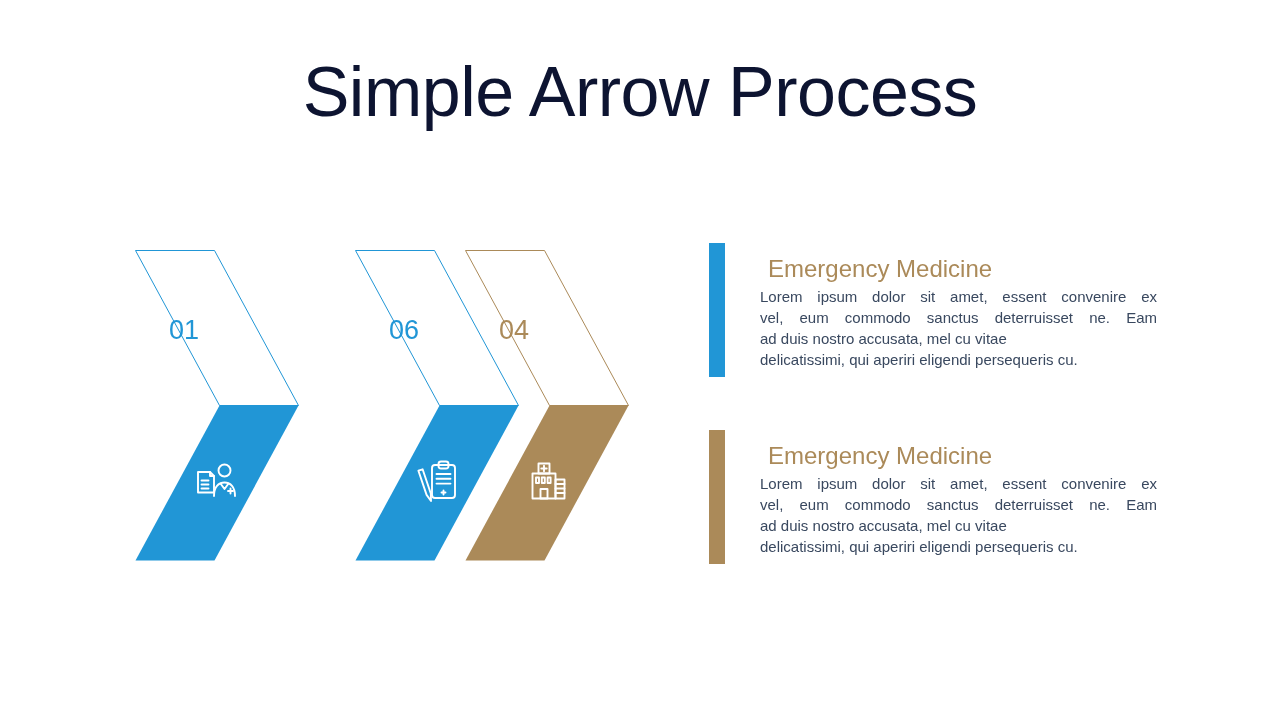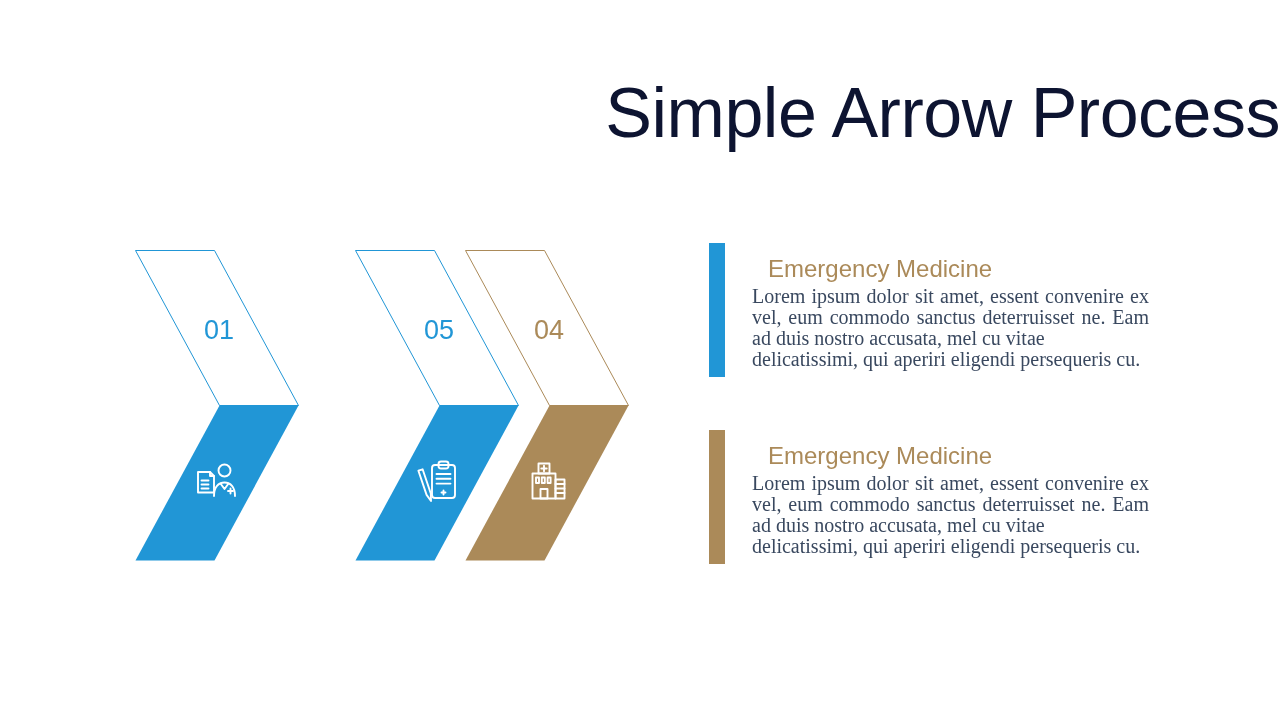--- a/index.html
+++ b/index.html
@@ -2,56 +2,56 @@
 <html style="--blue: #2196d6; --tan: #ab8a59; --title: #0d1431; --body: #39485f;"><head>
 <meta charset="utf-8">
 <style>
   html,body{margin:0;padding:0;background:#fff;}
   #slide{
     position:relative;width:1280px;height:720px;background:#ffffff;
     font-family:"Liberation Sans", sans-serif;overflow:hidden;
   }
   
   .title{
-    position:absolute;left:0;right:0;top:71px;text-align:right;
+    position:absolute;left:0;right:0;top:50px;text-align:center;
     font-size:70px;line-height:84px;font-weight:400;color:var(--title);
     letter-spacing:-0.5px;
   }
   
   .step{position:absolute;top:250px;width:164px;height:311px;}
   .chev{position:absolute;left:0;top:0;}
   .chev-top{fill:#ffffff;stroke-width:1px;}
   .chev-bot{stroke:none;}
   .s-blue .chev-top{stroke:var(--blue);}
   .s-blue .chev-bot{fill:var(--blue);}
   .s-tan  .chev-top{stroke:var(--tan);}
   .s-tan  .chev-bot{fill:var(--tan);}
   .num{
     position:absolute;left:34px;top:63px;width:100px;height:34px;
-    text-align:center;font-size:27px;line-height:34px;font-weight:400;
+    text-align:left;font-size:27px;line-height:34px;font-weight:400;
   }
   .s-blue .num{color:var(--blue);}
   .s-tan  .num{color:var(--tan);}
   .ic{position:absolute;left:58px;top:208px;width:48px;height:48px;}
   .ic path,.ic rect,.ic circle,.ic polygon{
     fill:none;stroke:#ffffff;stroke-width:1.9;
     stroke-linecap:round;stroke-linejoin:round;
   }
   .ic .dotfill{fill:#ffffff;stroke:none;}
   
   .card{position:absolute;left:709px;width:456px;height:140px;}
   .card .bar{position:absolute;left:0;top:0;width:16px;height:134px;}
   .card.a-blue .bar{background:var(--blue);}
   .card.a-tan  .bar{background:var(--tan);}
   .card .c-title{
     position:absolute;left:59px;top:13px;width:397px;
     font-size:24px;line-height:26px;color:var(--tan);font-weight:400;
   }
-  .card .c-body{position:absolute;left:43px;top:43px;width:397px;
-    font-size:20px;color:var(--body);font-family:Liberation Serif, serif;}
+  .card .c-body{position:absolute;left:51px;top:43px;width:397px;
+    font-size:15px;color:var(--body);}
   .card .line{line-height:21px;white-space:nowrap;}
   .card .line.j{white-space:normal;text-align:justify;text-align-last:justify;}
 </style>
 </head>
 <body>
 
 <div id="slide">
 
   <div class="title">Simple Arrow Process</div>
 
@@ -71,21 +71,21 @@
       <path d="M37.5 30.5 v5 M35 33 h5"></path>
     </svg>
   </div>
 
 
   <div class="step s-blue" style="left:355px">
     <svg class="chev" width="164" height="311" viewBox="0 0 164 311">
       <polygon class="chev-top" points="0.5,0.5 79.5,0.5 163.5,155.5 84.5,155.5"></polygon>
       <polygon class="chev-bot" points="84.5,155.5 163.5,155.5 79.5,310.5 0.5,310.5"></polygon>
     </svg>
-    <div class="num">05</div>
+    <div class="num">06</div>
     <svg class="ic" viewBox="0 0 48 48">
       <rect x="19" y="7" width="23" height="33" rx="3"></rect>
       <rect x="25.5" y="3.5" width="10" height="7" rx="2.5"></rect>
       <path d="M23.5 16 h14 M23.5 20.8 h14 M23.5 25.6 h14"></path>
       <path d="M30.5 32.5 v4 M28.5 34.5 h4"></path>
       <path d="M5.4 12.7 L9.6 11.3 L17.8 35.5 L18 43 L13.6 36.9 Z"></path>
     </svg>
   </div>
 
   <div class="step s-tan" style="left:465px">

